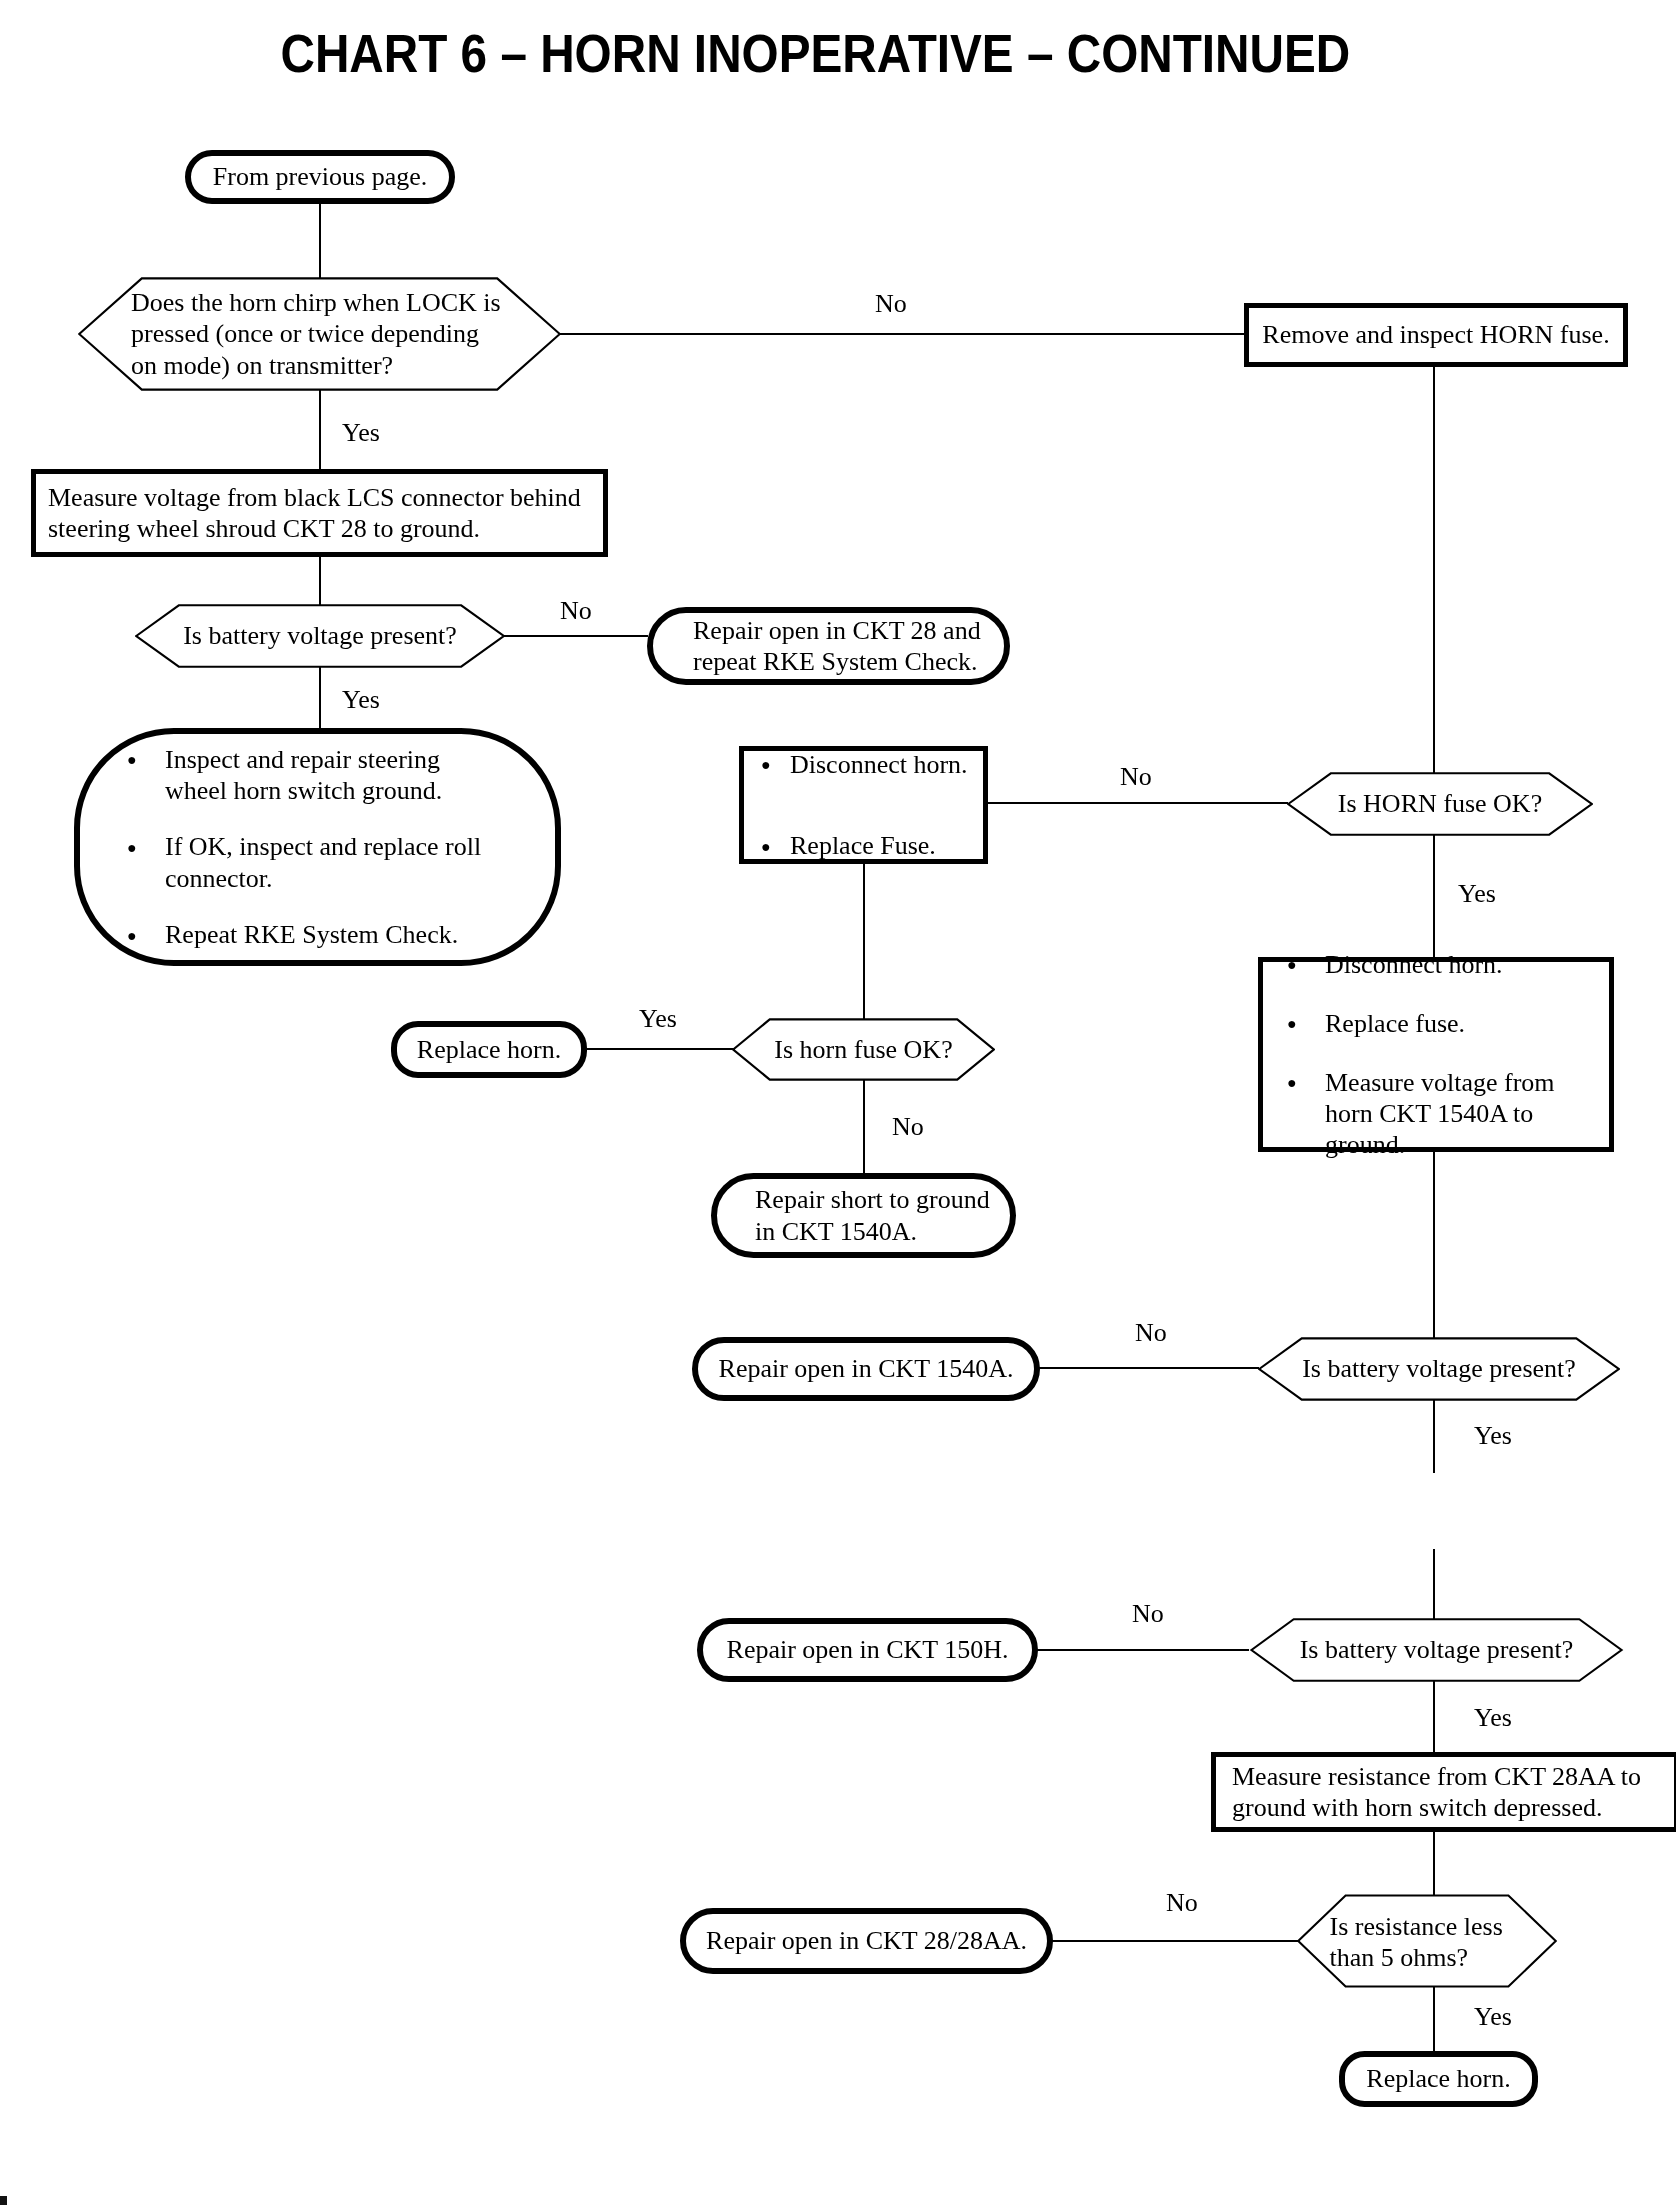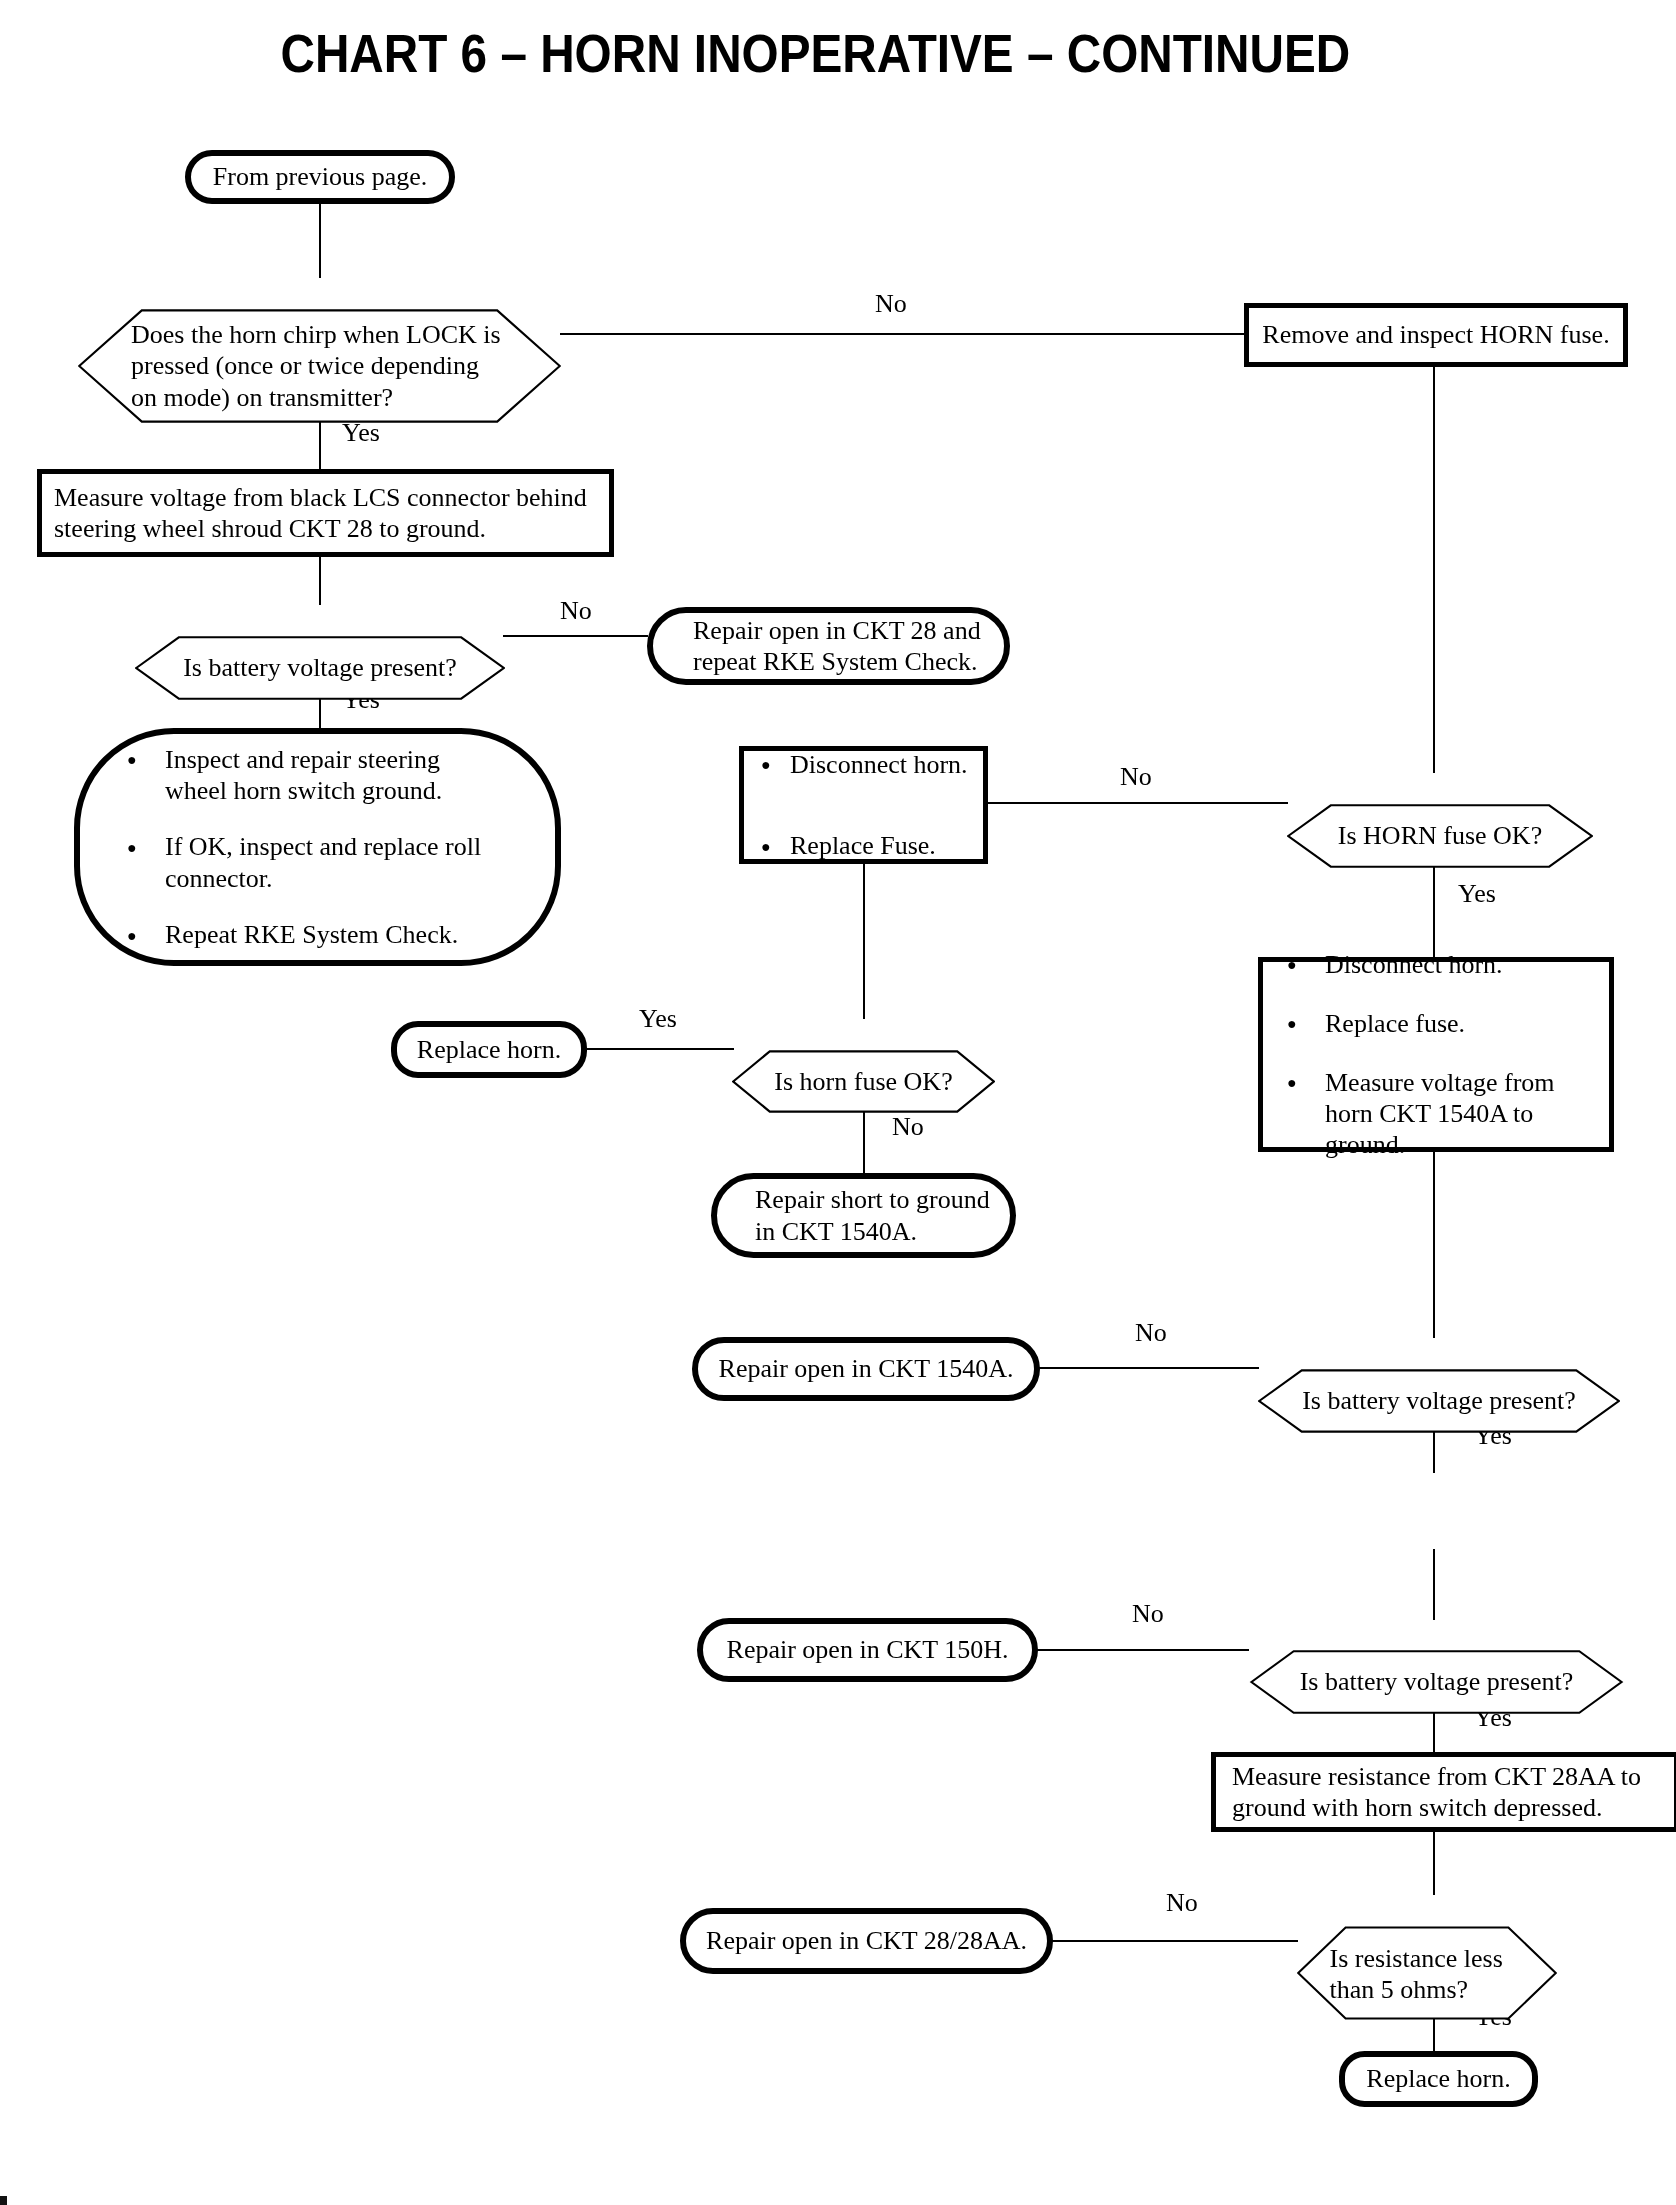--- a/index.html
+++ b/index.html
@@ -5,21 +5,21 @@
   html,body{margin:0;padding:0;background:#ffffff;}
   #page{position:relative;width:1676px;height:2205px;background:#ffffff;overflow:hidden;
         font-family:"Liberation Serif", serif;color:#000;}
   #title{position:absolute;top:23px;left:-22.5px;width:100%;text-align:center;
          font-family:"Liberation Sans", sans-serif;font-weight:bold;font-size:53px;white-space:nowrap;}
   #title span{display:inline-block;transform:scaleX(0.9);transform-origin:center;}
   .node{position:absolute;box-sizing:border-box;background:#fff;
         font-size:26px;line-height:1.2;display:flex;align-items:center;justify-content:center;}
   .box{border:5.5px solid #000;}
   .stadium{border:6px solid #000;}
-  .hex{border:none;background:transparent;margin-top:32px;}
+  .hex{border:none;background:transparent;}
   .hex svg{position:absolute;inset:0;}
   .hex .txt{position:relative;z-index:1;}
   .txt{white-space:pre-line;}
   .left{text-align:left;justify-content:flex-start;}
   .center{text-align:right;}
   .vline,.hline{position:absolute;background:#000;}
   .elabel{position:absolute;font-size:26px;white-space:nowrap;}
   .bullets{display:flex;flex-direction:column;width:100%;box-sizing:border-box;}
   .bullet-item{display:flex;align-items:flex-start;text-align:left;}
   .bullet-glyph{font-size:16px;line-height:1;margin-top:8.5px;flex:0 0 38px;}
@@ -77,21 +77,21 @@
       <svg width="483" height="114" viewBox="0 0 795 187">
         <polygon points="2,93.5 105,2 690,2 793,93.5 690,185 105,185" fill="#ffffff" stroke="#000000" stroke-width="3.5"></polygon>
       </svg>
     <div class="txt left" style="width:377px">Does the horn chirp when LOCK is pressed (once or twice depending on mode) on transmitter?</div>
   </div>
 
   <div class="node box center" style="left:1244px;top:303px;width:384px;height:64px">
     <div class="txt">Remove and inspect HORN fuse.</div>
   </div>
 
-  <div class="node box left" style="left:37px;top:469px;width:577px;height:88px;padding:0 12px">
+  <div class="node box left" style="left:31px;top:469px;width:577px;height:88px;padding:0 12px">
     <div class="txt">Measure voltage from black LCS connector behind steering wheel shroud CKT 28 to ground.</div>
   </div>
 
   <div class="node hex" style="left:135px;top:604px;width:370px;height:64px">
       <svg width="370" height="64" viewBox="0 0 608 105">
         <polygon points="2,52.5 72,2 536,2 606,52.5 536,103 72,103" fill="#ffffff" stroke="#000000" stroke-width="3.5"></polygon>
       </svg>
     <div class="txt">Is battery voltage present?</div>
   </div>
 

